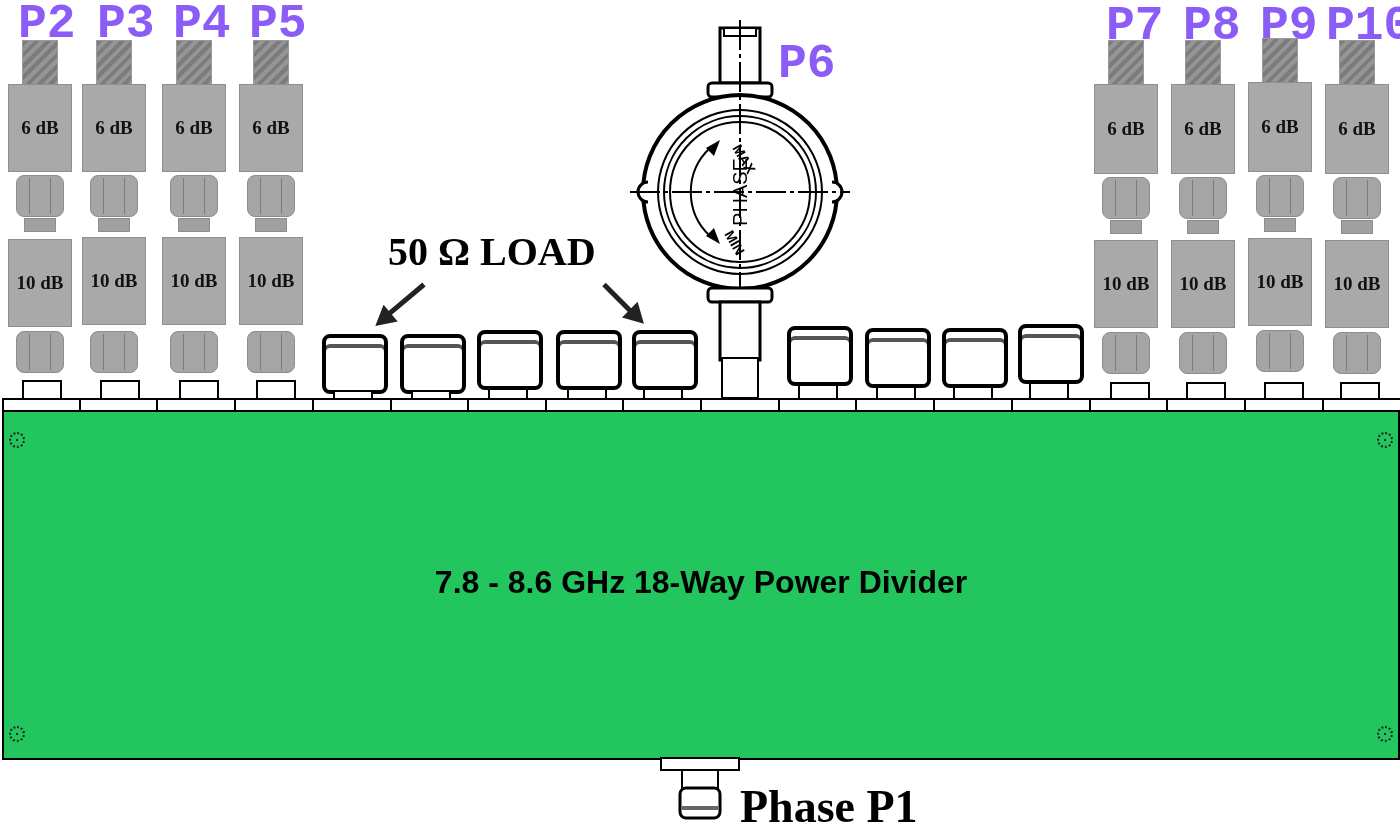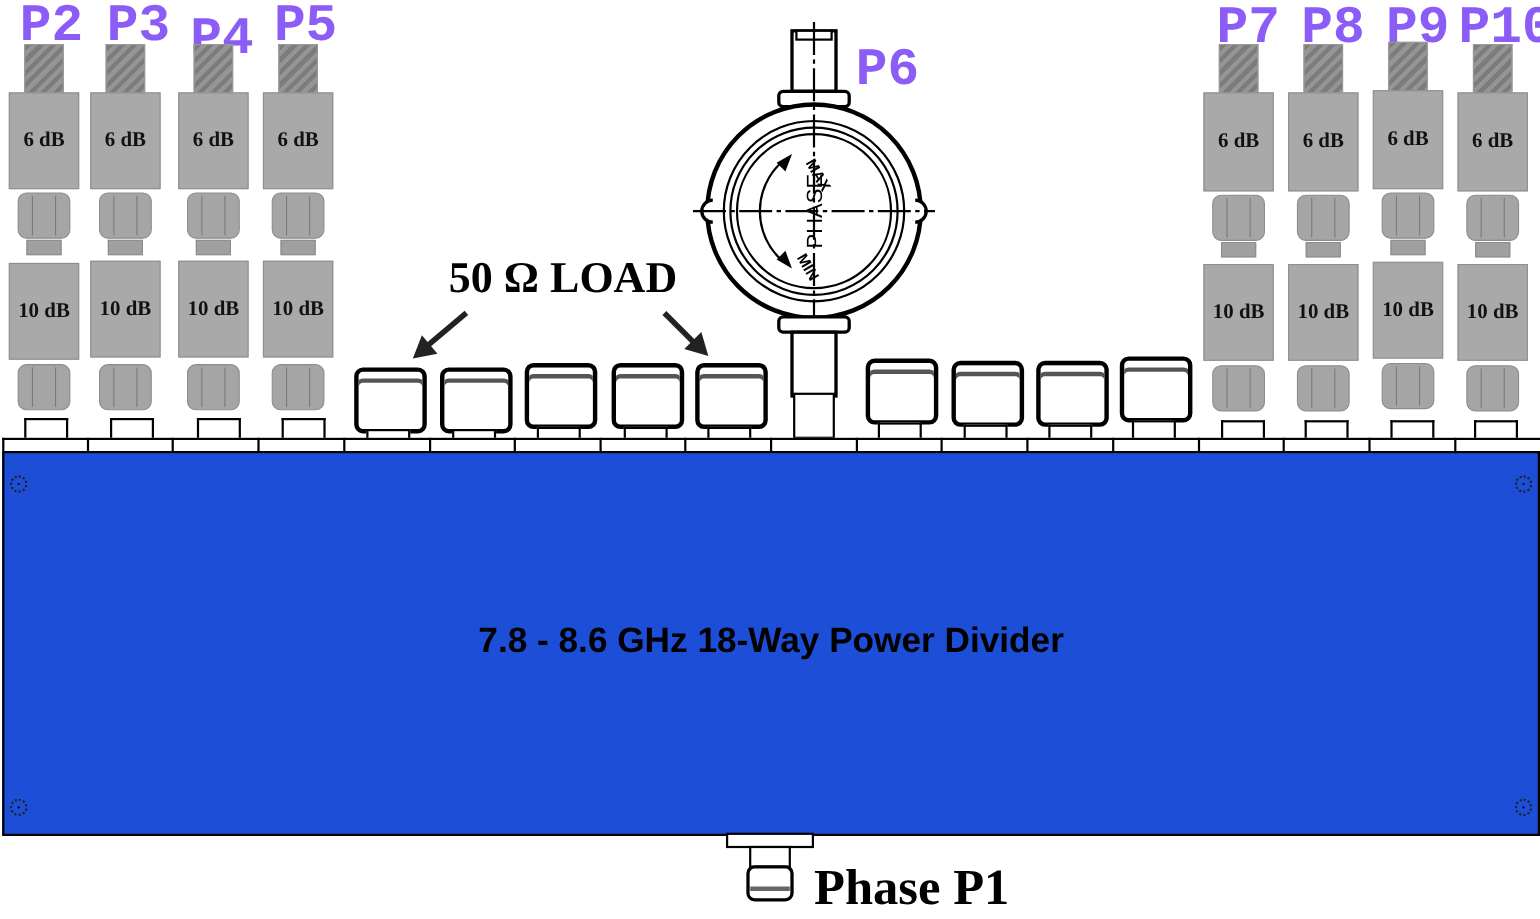--- a/index.html
+++ b/index.html
@@ -17,36 +17,36 @@
             background-image:repeating-linear-gradient(135deg, #7c7c7c 0 4px, #959595 4px 8px); }
   .att { position:absolute; left:0; width:62px; background:#a9a9a9; border:1px solid #8f8f8f;
          display:flex; align-items:center; justify-content:center; font-family:"Liberation Serif", serif; font-weight:bold; font-size:19px; color:#111; white-space:nowrap; }
   .nut { position:absolute; left:8px; width:46px; height:40px; background:#a5a5a5; border:1px solid #8d8d8d; border-radius:8px; }
   .nut::before, .nut::after { content:""; position:absolute; top:2px; bottom:2px; width:1px; background:#7a7a7a; }
   .nut::before { left:12px; } .nut::after { right:12px; }
   .neck { position:absolute; left:16px; width:30px; height:12px; background:#a0a0a0; border:1px solid #8d8d8d; }
 
   
   .rail { position:absolute; left:2px; width:1396px; height:10px; border:2px solid #000; border-bottom:none; top:398px; background:#fff; }
-  .box { position:absolute; left:2px; top:410px; width:1394px; height:346px; border:2px solid #000; background:#1d4ed8; }
+  .box { position:absolute; left:2px; top:410px; width:1394px; height:346px; border:2px solid #000; background:#22c55e; }
   .seg { position:absolute; top:398px; width:2px; height:12px; background:#000; }
   .stem { position:absolute; width:36px; border:2px solid #000; border-bottom:none; background:#fff; }
   .load { position:absolute; width:58px; height:52px; border:4px solid #000; border-radius:8px; background:#fff;
           box-shadow: inset 0 8px 0 -2px #fff, inset 0 10px 0 0 #555; }
   .screw { position:absolute; width:12px; height:12px; border:2px dotted #222; border-radius:50%; }
   .screw::after { content:""; position:absolute; left:5px; top:5px; width:2px; height:2px; background:#000; border-radius:50%; }
   .arrow { position:absolute; height:5px; background:#222; transform-origin:left center; }
   .arrow::after { content:""; position:absolute; right:-14px; top:-9px; border-left:20px solid #222; border-top:11px solid transparent; border-bottom:11px solid transparent; }
 </style>
 </head>
 <body>
 
 <div class="abs port-label" style="left:18px;top:0px;">P2</div>
 <div class="abs port-label" style="left:97px;top:0px;">P3</div>
-<div class="abs port-label" style="left:173px;top:12px;">P4</div>
+<div class="abs port-label" style="left:173px;top:0px;">P4</div>
 <div class="abs port-label" style="left:249px;top:0px;">P5</div>
 
 <div class="abs port-label" style="left:1106px;top:2px;">P7</div>
 <div class="abs port-label" style="left:1183px;top:2px;">P8</div>
 <div class="abs port-label" style="left:1260px;top:2px;">P9</div>
 <div class="abs port-label" style="left:1326px;top:2px;">P10</div>
 
 <div class="chain" style="left:8px;top:38px;height:352px;">
   <div class="thread" style="top:2px;"></div>
   <div class="att" style="top:46px;height:86px;">6 dB</div>
@@ -139,21 +139,21 @@
   <polygon points="100,224 86,216 94,208" fill="#000"></polygon>
   <text x="120" y="172" font-family="Liberation Sans, sans-serif" font-size="20" text-anchor="middle" transform="rotate(-90 120 172)" dy="7" fill="#000">PHASE</text>
   <text x="112" y="128" font-family="Liberation Sans, sans-serif" font-size="14" font-weight="bold" transform="rotate(60 112 128)" fill="#000">MAX</text>
   <text x="104" y="214" font-family="Liberation Sans, sans-serif" font-size="14" font-weight="bold" transform="rotate(60 104 214)" fill="#000">MIN</text>
 
   <rect x="88" y="268" width="64" height="14" rx="4" fill="#fff" stroke="#000" stroke-width="3"></rect>
   <rect x="100" y="282" width="40" height="58" fill="#fff" stroke="#000" stroke-width="3"></rect>
   <rect x="102" y="338" width="36" height="40" fill="#fff" stroke="#000" stroke-width="2"></rect>
 </svg>
 
-<div class="abs load-label" style="left:408px;top:228px;">50 Ω LOAD</div>
+<div class="abs load-label" style="left:388px;top:228px;">50 Ω LOAD</div>
 <div class="arrow" style="left:424px;top:282px;width:50px;transform:rotate(140deg);"></div>
 <div class="arrow" style="left:604px;top:282px;width:42px;transform:rotate(45deg);"></div>
 
 <div class="load" style="left:322px;top:334px;"></div>
 <div class="load" style="left:400px;top:334px;"></div>
 <div class="load" style="left:477px;top:330px;"></div>
 <div class="load" style="left:556px;top:330px;"></div>
 <div class="load" style="left:632px;top:330px;"></div>
 <div class="load" style="left:787px;top:326px;"></div>
 <div class="load" style="left:865px;top:328px;"></div>

